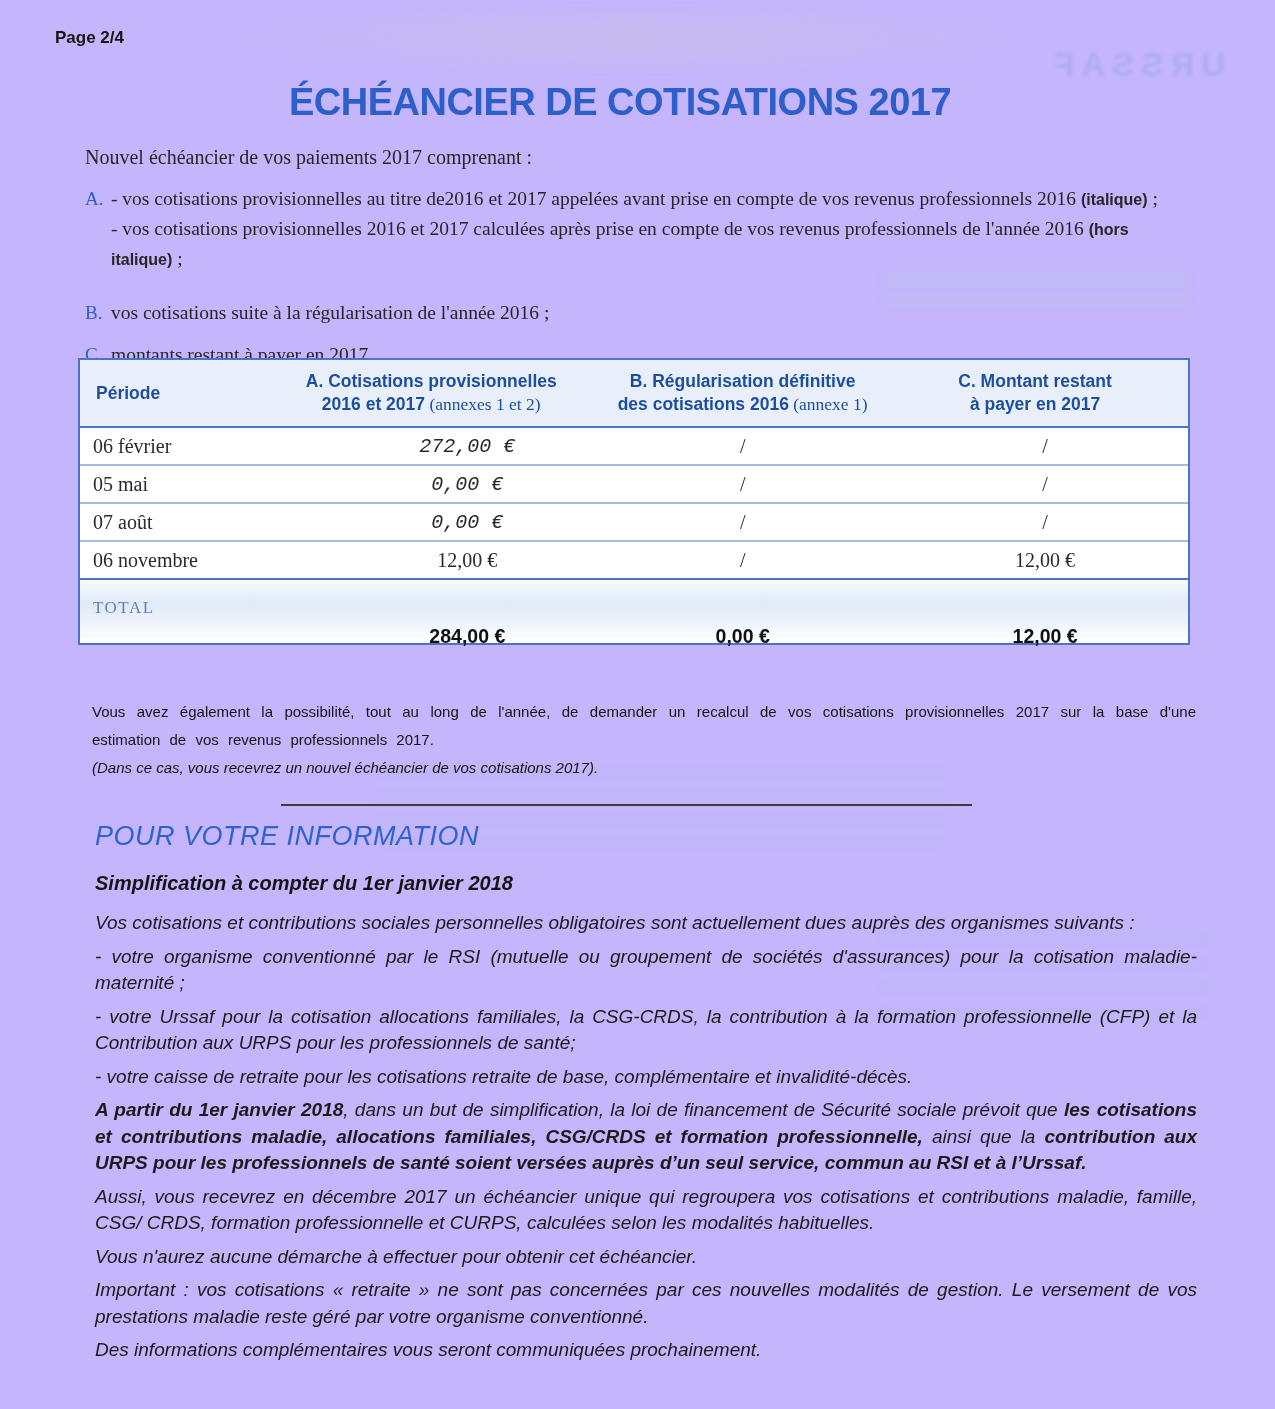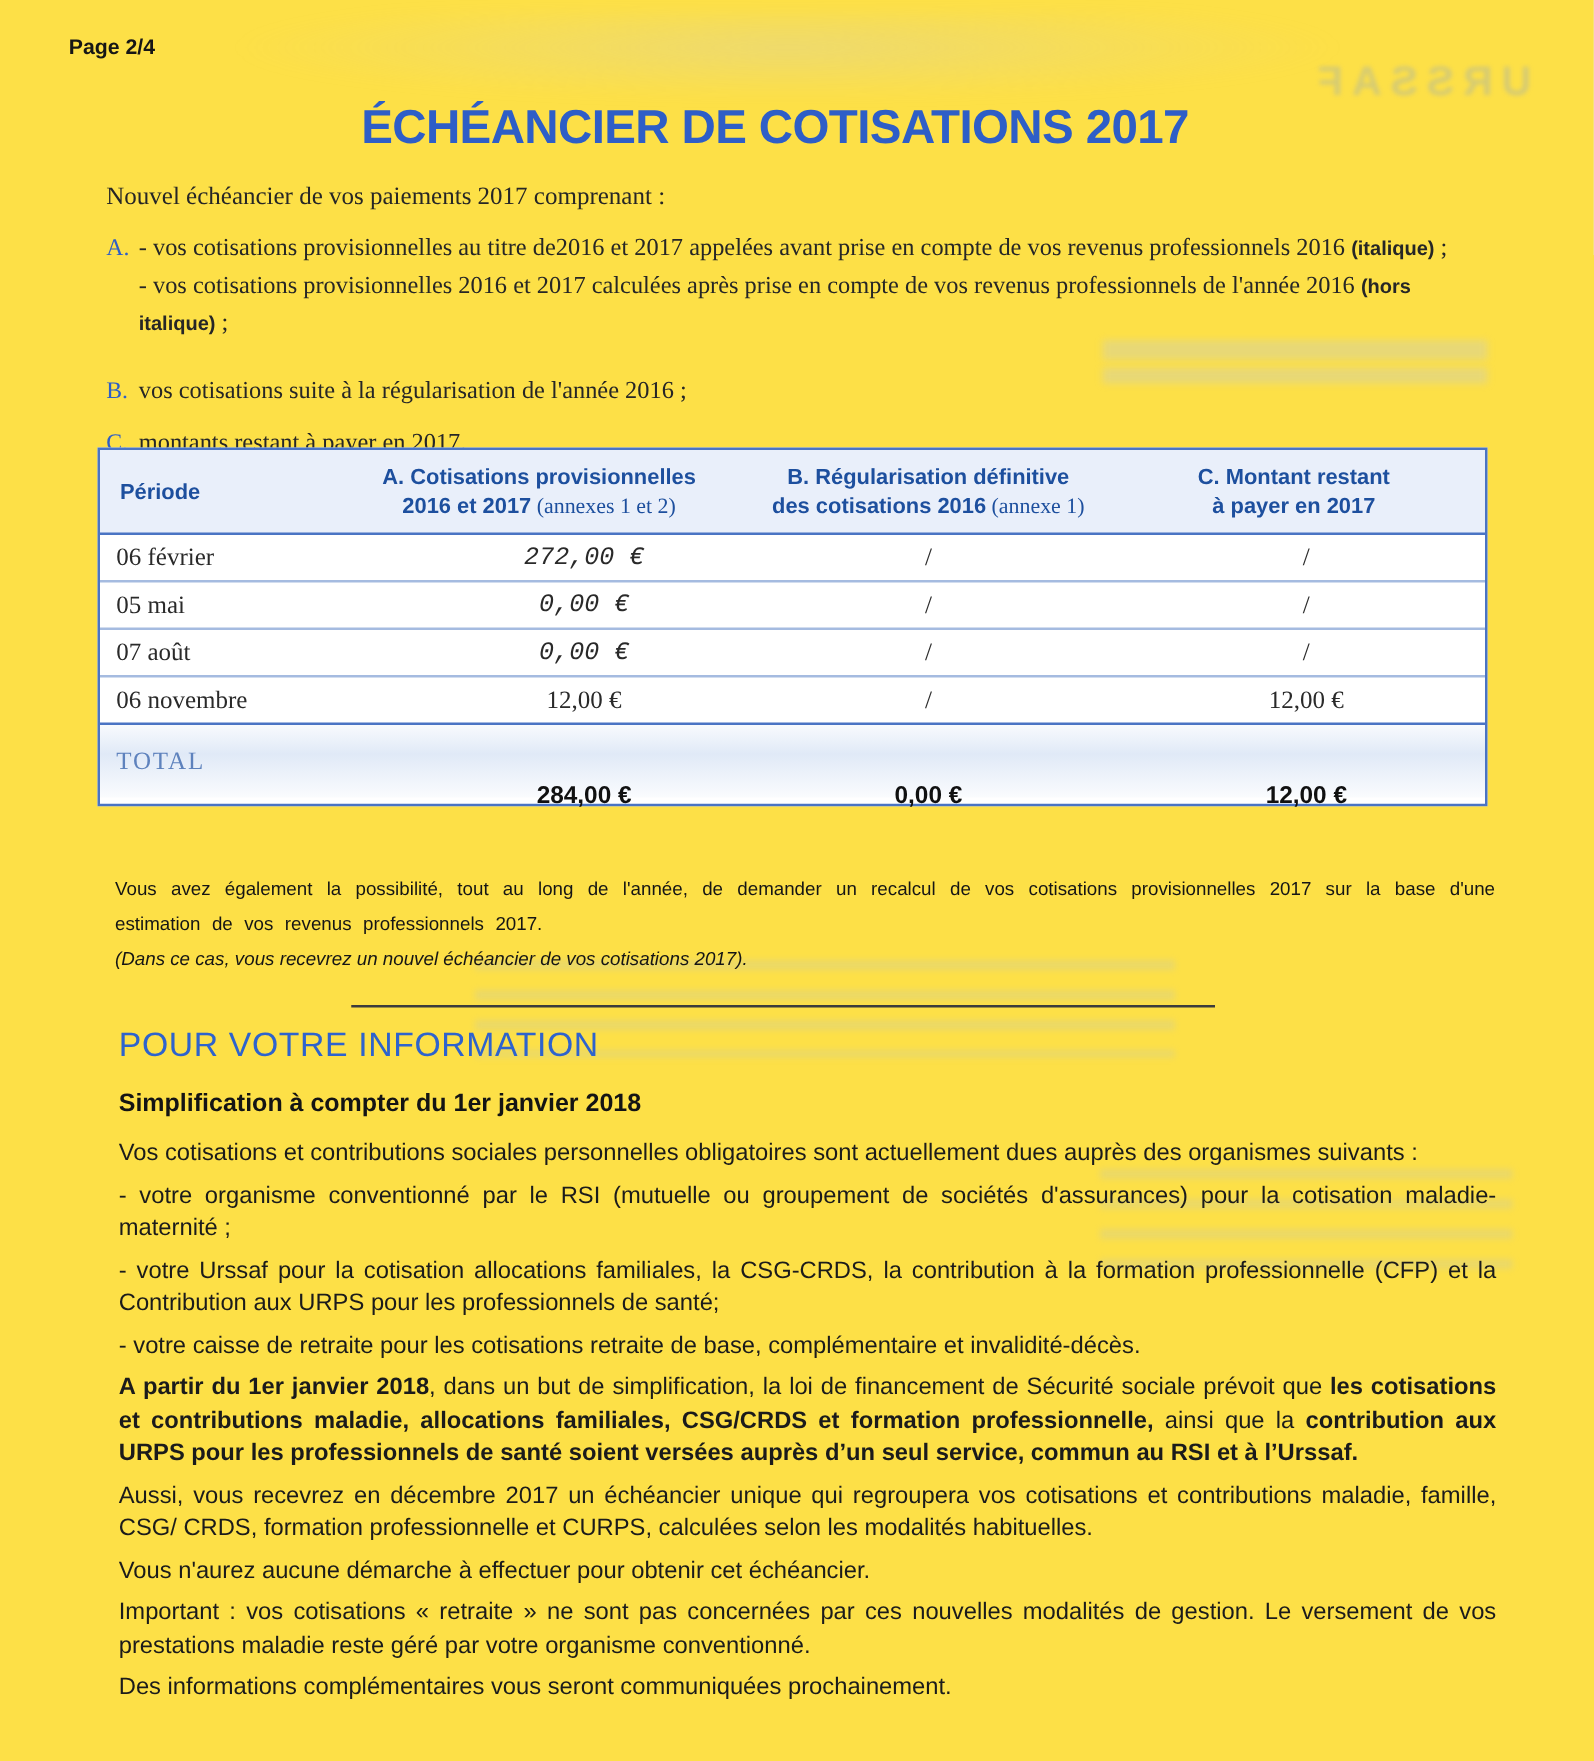--- a/index.html
+++ b/index.html
@@ -1,20 +1,20 @@
 <!DOCTYPE html>
 <html lang="fr"><head>
 <meta charset="utf-8">
 <style>
   html,body{margin:0;padding:0;}
   body{background:#e8e8e6;}
   .page{
     position:relative;
     width:1275px;height:1409px;
-    background:#fde047;
+    background:#c4b5fd;
     overflow:hidden;
     font-family:"Liberation Sans",sans-serif;
     color:#1b1b1b;
     margin:0 auto;
   }
   
   .scan-top-shade{position:absolute;left:180px;top:10px;width:900px;height:70px;
     background:radial-gradient(ellipse at 50% 40%, rgba(205,205,202,0.30), rgba(205,205,202,0) 70%);
     filter:blur(6px);pointer-events:none;}
   .bleed-logo{position:absolute;left:985px;top:46px;width:240px;
@@ -55,30 +55,30 @@
   .cell.periode{width:180px;padding-left:13px;}
   .cell.ca{width:345px;text-align:center;padding-left:72px;}
   .cell.cb{width:280px;text-align:center;}
   .cell.cc{width:307px;text-align:center;padding-left:20px;}
   .italic-val{font-style:italic;font-family:Liberation Mono, monospace;}
   .t-total{position:relative;display:flex;height:113px;align-items:center;}
   .t-total::before{content:"";position:absolute;left:0;top:0;width:100%;height:58px;
     background:linear-gradient(180deg, rgba(208,222,243,0.15), rgba(205,220,242,0.62) 40%, rgba(208,222,243,0.10));
     pointer-events:none;}
   .t-total .cell{position:relative;}
-  .total-label{font-family:"Liberation Serif","DejaVu Serif",serif;font-size:20px;color:#5e82bd;
+  .total-label{font-family:"Liberation Serif","DejaVu Serif",serif;font-size:17px;color:#5e82bd;
     letter-spacing:1.5px;align-self:flex-start;margin-top:18px;}
   .total-val{font-weight:700;font-size:19.5px;font-family:"Liberation Sans",sans-serif;color:#111;}
   
   .recalc{position:absolute;left:92px;top:698px;width:1104px;font-size:15px;line-height:27.5px;color:#151515;}
   .recalc .just{text-align:justify;word-spacing:5px;margin:0 0 1px 0;}
   .recalc .plain{margin:0;font-style:italic;}
   
   .h-rule{position:absolute;left:281px;top:804px;width:691px;height:2px;background:#3c3c3c;}
-  .info{position:absolute;left:95px;top:820px;width:1102px;}
+  .info{position:absolute;left:95px;top:820px;width:1102px;font-style:italic;}
   .info-heading{font-size:27px;color:#2e63cd;letter-spacing:0.5px;line-height:32px;margin:0 0 19px 0;font-weight:400;}
   .info-subheading{font-size:20px;font-weight:700;color:#141414;margin:0 0 15px 0;line-height:24px;}
   .info p.para{font-size:19px;line-height:26.5px;margin:0 0 7px 0;text-align:justify;color:#1b1b1b;}
   .info p.para .b{font-weight:700;}
 </style>
 </head>
 <body>
 
 <div class="page">
 

